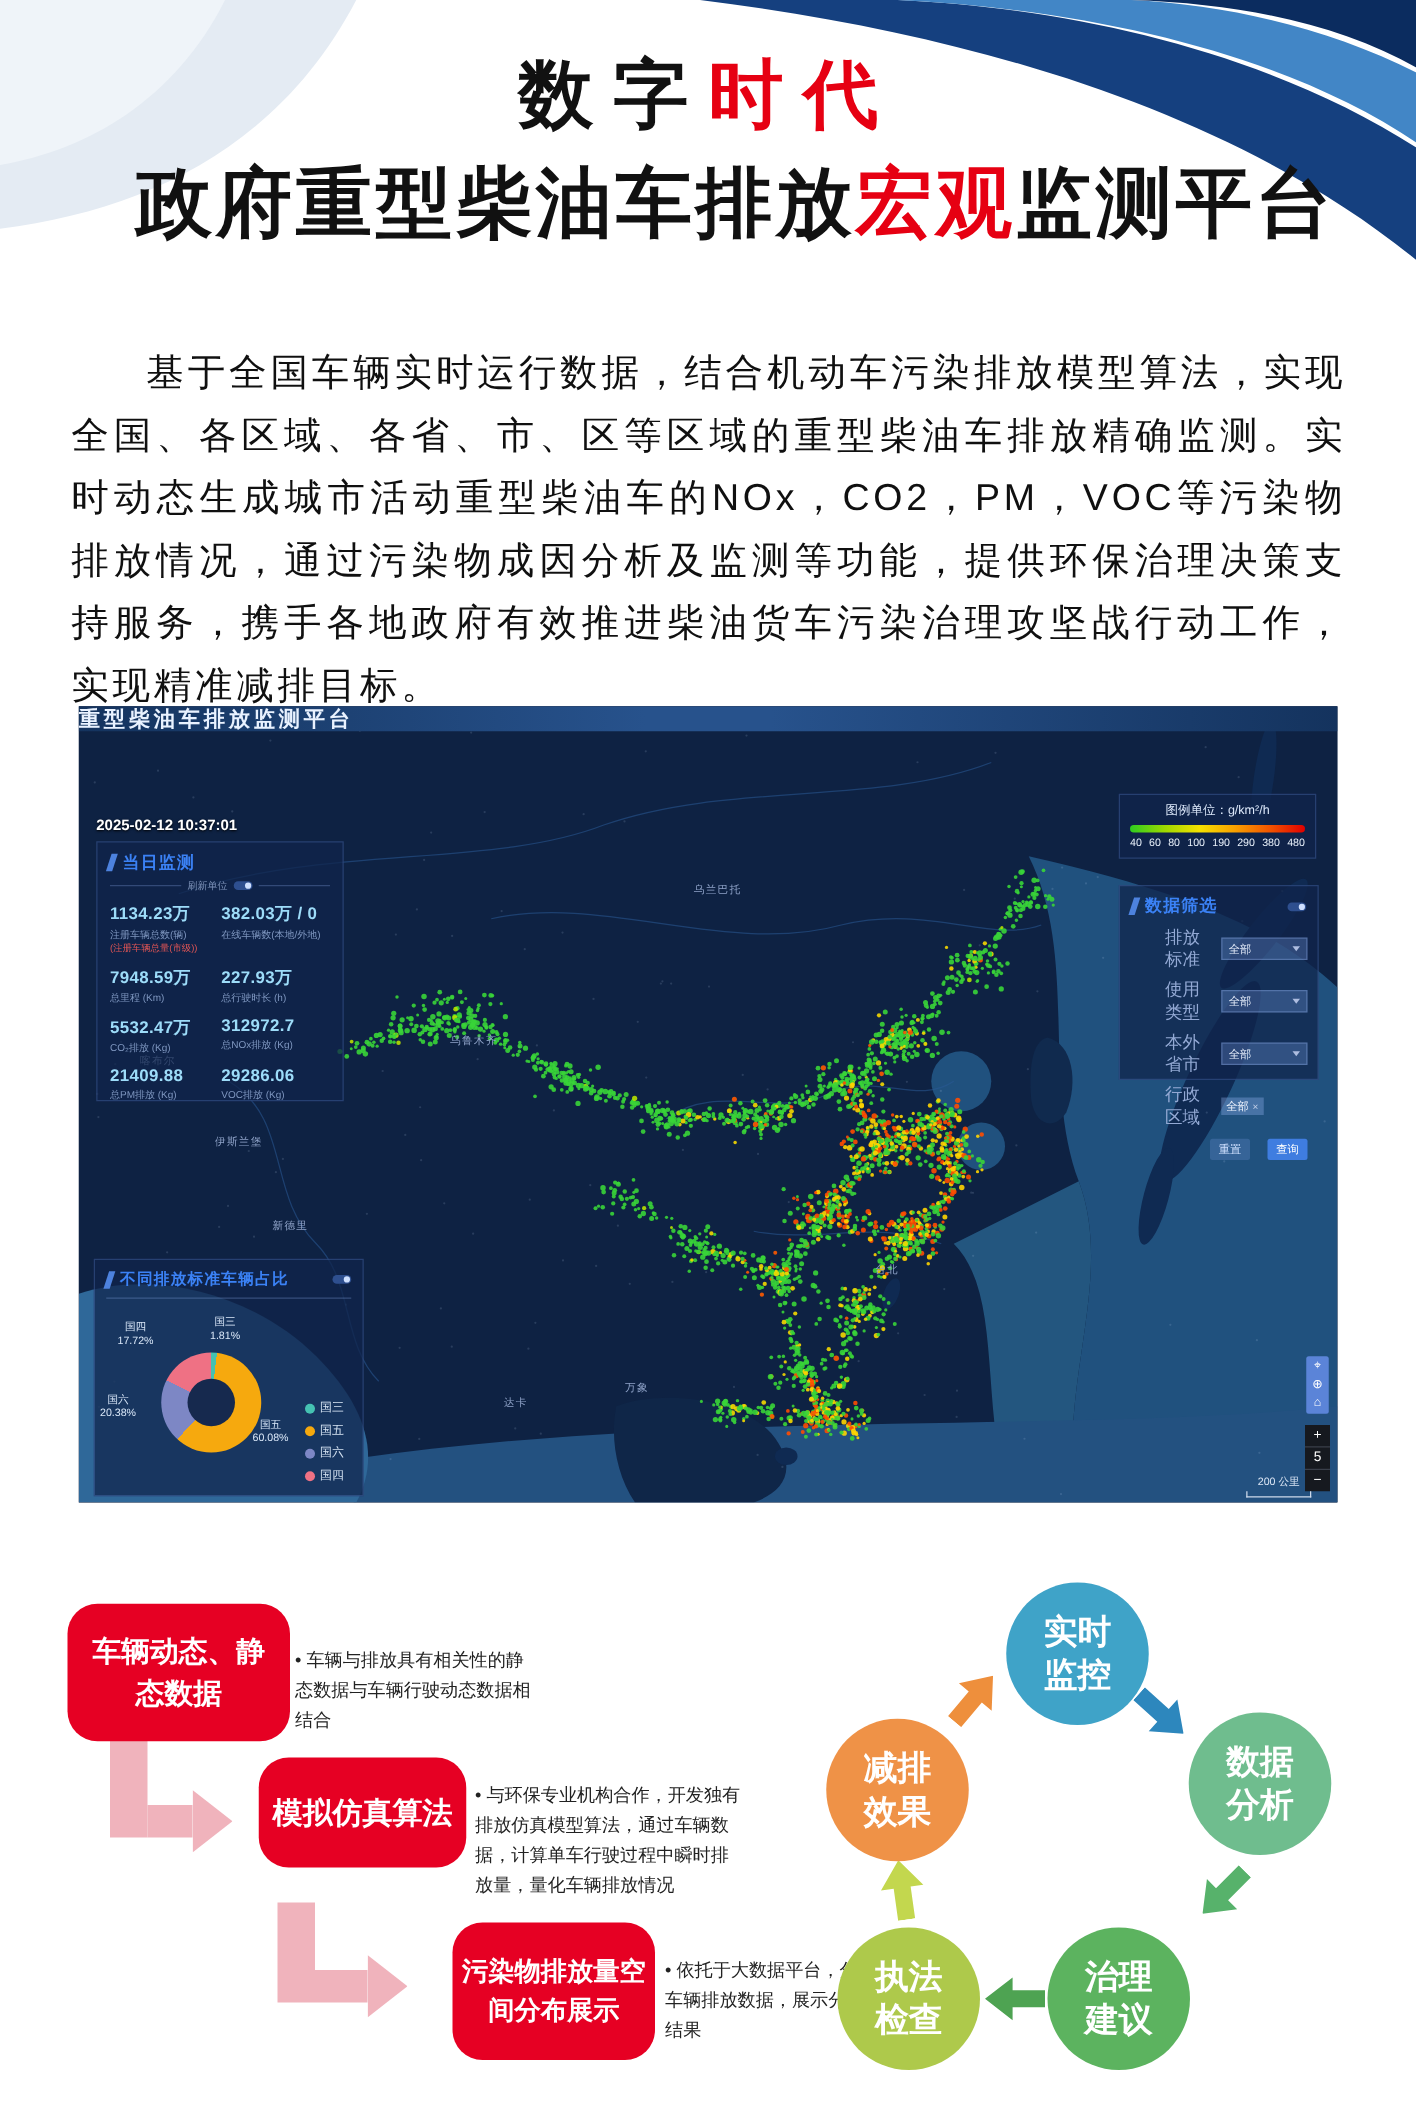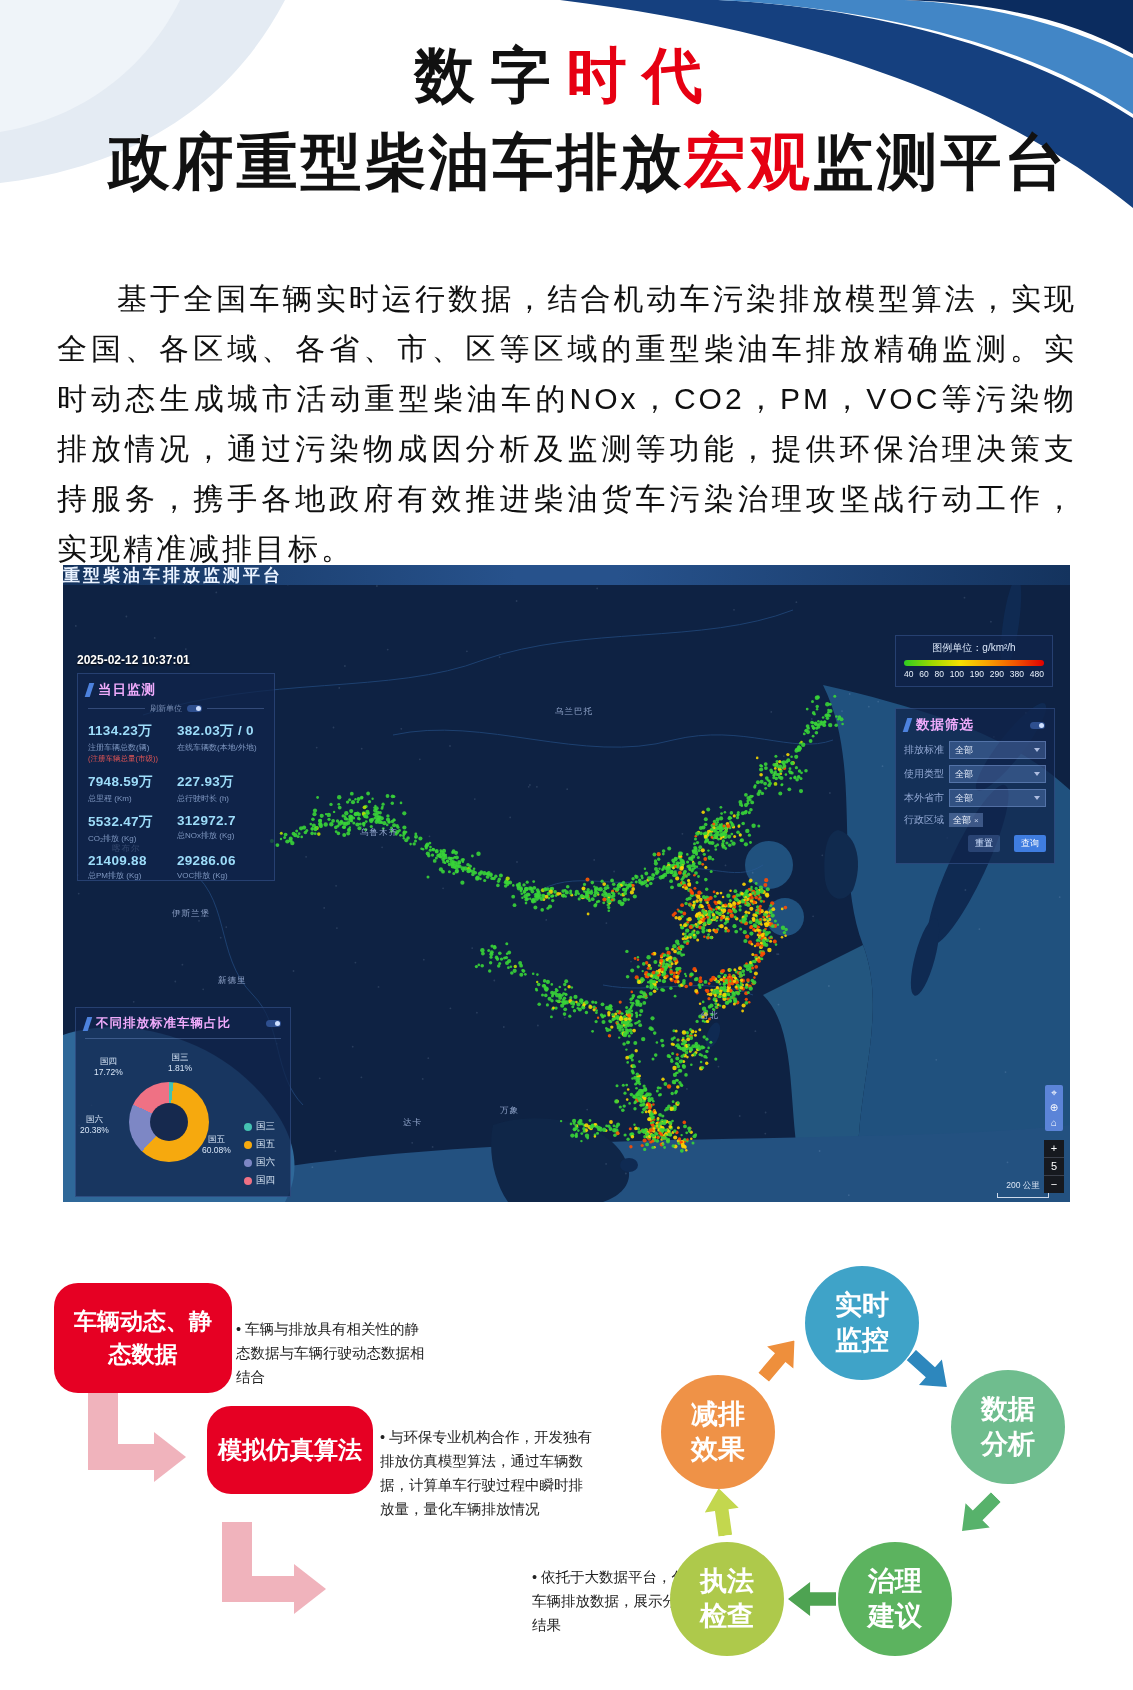--- a/index.html
+++ b/index.html
@@ -21,41 +21,41 @@
   .map svg.base{position:absolute;left:0;top:0;}
   .titlebar{position:absolute;left:0;top:0;width:1007px;height:20px;
             background:linear-gradient(90deg,#14335e,#27528c 45%,#27528c 55%,#14335e);
             display:flex;align-items:center;justify-content:flex-start;z-index:5;}
   .titlebar span{color:#e9f2ff;font-size:17px;font-weight:bold;letter-spacing:3px;}
   .timestamp{left:14px;top:88px;color:#fff;font-size:12px;font-weight:bold;z-index:6;text-shadow:0 1px 2px #000;}
 
   .panel{background:rgba(16,36,76,.74);border:1px solid rgba(100,140,220,.28);z-index:6;box-sizing:border-box;}
   .phead{display:flex;align-items:center;gap:6px;padding:7px 9px 4px 9px;}
   .slash{width:5px;height:14px;background:#4d82de;transform:skewX(-18deg);}
-  .ptitle{color:#f0abfc;font-weight:bold;font-size:13.5px;letter-spacing:1px;}
+  .ptitle{color:#3b82f6;font-weight:bold;font-size:13.5px;letter-spacing:1px;}
   .toggle{margin-left:auto;width:15px;height:7px;border-radius:4px;background:#2e4f8f;position:relative;}
   .toggle::after{content:"";position:absolute;right:1px;top:1px;width:5px;height:5px;border-radius:50%;background:#cfe0ff;}
 
   .todayPanel{left:14px;top:108px;width:198px;height:208px;}
   .subrow{display:flex;align-items:center;gap:5px;padding:0 10px;color:#7d92b8;font-size:8px;}
   .subrow::before,.subrow::after{content:"";flex:1;height:1px;background:rgba(120,150,210,.35);}
   .statgrid{display:grid;grid-template-columns:1fr 1fr;row-gap:9px;padding:8px 8px 0 10px;}
   .stat .v{color:#9ddcf9;font-size:13.5px;font-weight:bold;letter-spacing:.3px;}
   .stat .l{color:#7f97c0;font-size:8px;margin-top:2px;}
   .stat .r{color:#e05555;font-size:7.5px;margin-top:1px;}
 
   .legendBox{left:832px;top:70px;width:158px;height:52px;padding:5px 8px;text-align:center;}
   .legendBox .u{color:#dce8fa;font-size:10px;}
   .gradbar{height:6px;border-radius:3px;margin:5px 0 3px 0;
            background:linear-gradient(90deg,#2ecc20,#9ed800,#f5e000,#f8a000,#f25400,#e00000);}
   .ticks{display:flex;justify-content:space-between;color:#e9f1fb;font-size:8.5px;}
 
   .filterPanel{left:832px;top:143px;width:160px;height:156px;}
   .frow{display:flex;align-items:center;gap:5px;padding:3px 8px;}
-  .flabel{color:#93a9d4;font-size:10px;width:40px;flex:none;}
+  .flabel{color:#93a9d4;font-size:14px;width:40px;flex:none;margin-left:28px;}
   .sel{flex:1;height:16px;background:rgba(120,160,230,.30);border:1px solid rgba(150,180,240,.35);
        display:flex;align-items:center;padding:0 5px;color:#e4ecfa;font-size:9px;}
   .caret{margin-left:auto;width:0;height:0;border-left:3px solid transparent;border-right:3px solid transparent;
          border-top:4px solid #aebde0;}
   .tag{height:14px;background:rgba(150,180,240,.35);display:inline-flex;align-items:center;gap:3px;
        padding:0 4px;color:#eef3fd;font-size:9px;}
   .tag .x{color:#c3cfe8;font-size:8px;}
   .fbtns{display:flex;justify-content:flex-end;gap:14px;padding:5px 8px;}
   .btnReset{color:#cfe0ff;font-size:9px;background:rgba(120,160,230,.25);padding:2px 7px;border-radius:2px;}
   .btnQuery{color:#fff;font-size:9px;background:#3f7de0;padding:2px 7px;border-radius:2px;}
@@ -3037,20 +3037,23 @@
 
   <div class="rbox rbox2" style="background: rgb(230, 0, 35);">
     <span>模拟仿真算法</span>
   </div>
   <div class="desc d2">与环保专业机构合作，开发独有排放仿真模型算法，通过车辆数据，计算单车行驶过程中瞬时排放量，量化车辆排放情况</div>
 
   <div class="parr" style="left: 222px; top: 1522px; width: 30px; height: 80px; background: rgb(240, 179, 188);"></div>
   <div class="parr" style="left: 252px; top: 1576px; width: 42px; height: 26px; background: rgb(240, 179, 188);"></div>
   <div class="parr phead2" style="left: 294px; top: 1564px; width: 32px; height: 50px; background: rgb(240, 179, 188);"></div>
 
+  <div class="rbox rbox3" style="background: rgb(230, 0, 35);">
+    <span>污染物排放量空间分布展示</span>
+  </div>
   <div class="desc d3">依托于大数据平台，分析车辆排放数据，展示分析结果</div>
 
   <div class="circle" style="left: 805px; top: 1266px; background: rgb(63, 163, 200);">
     <span>实时监控</span>
   </div>
   <div class="circle" style="left: 951px; top: 1370px; background: rgb(111, 189, 142);">
     <span>数据分析</span>
   </div>
   <div class="circle" style="left: 838px; top: 1542px; background: rgb(92, 179, 95);">
     <span>治理建议</span>

